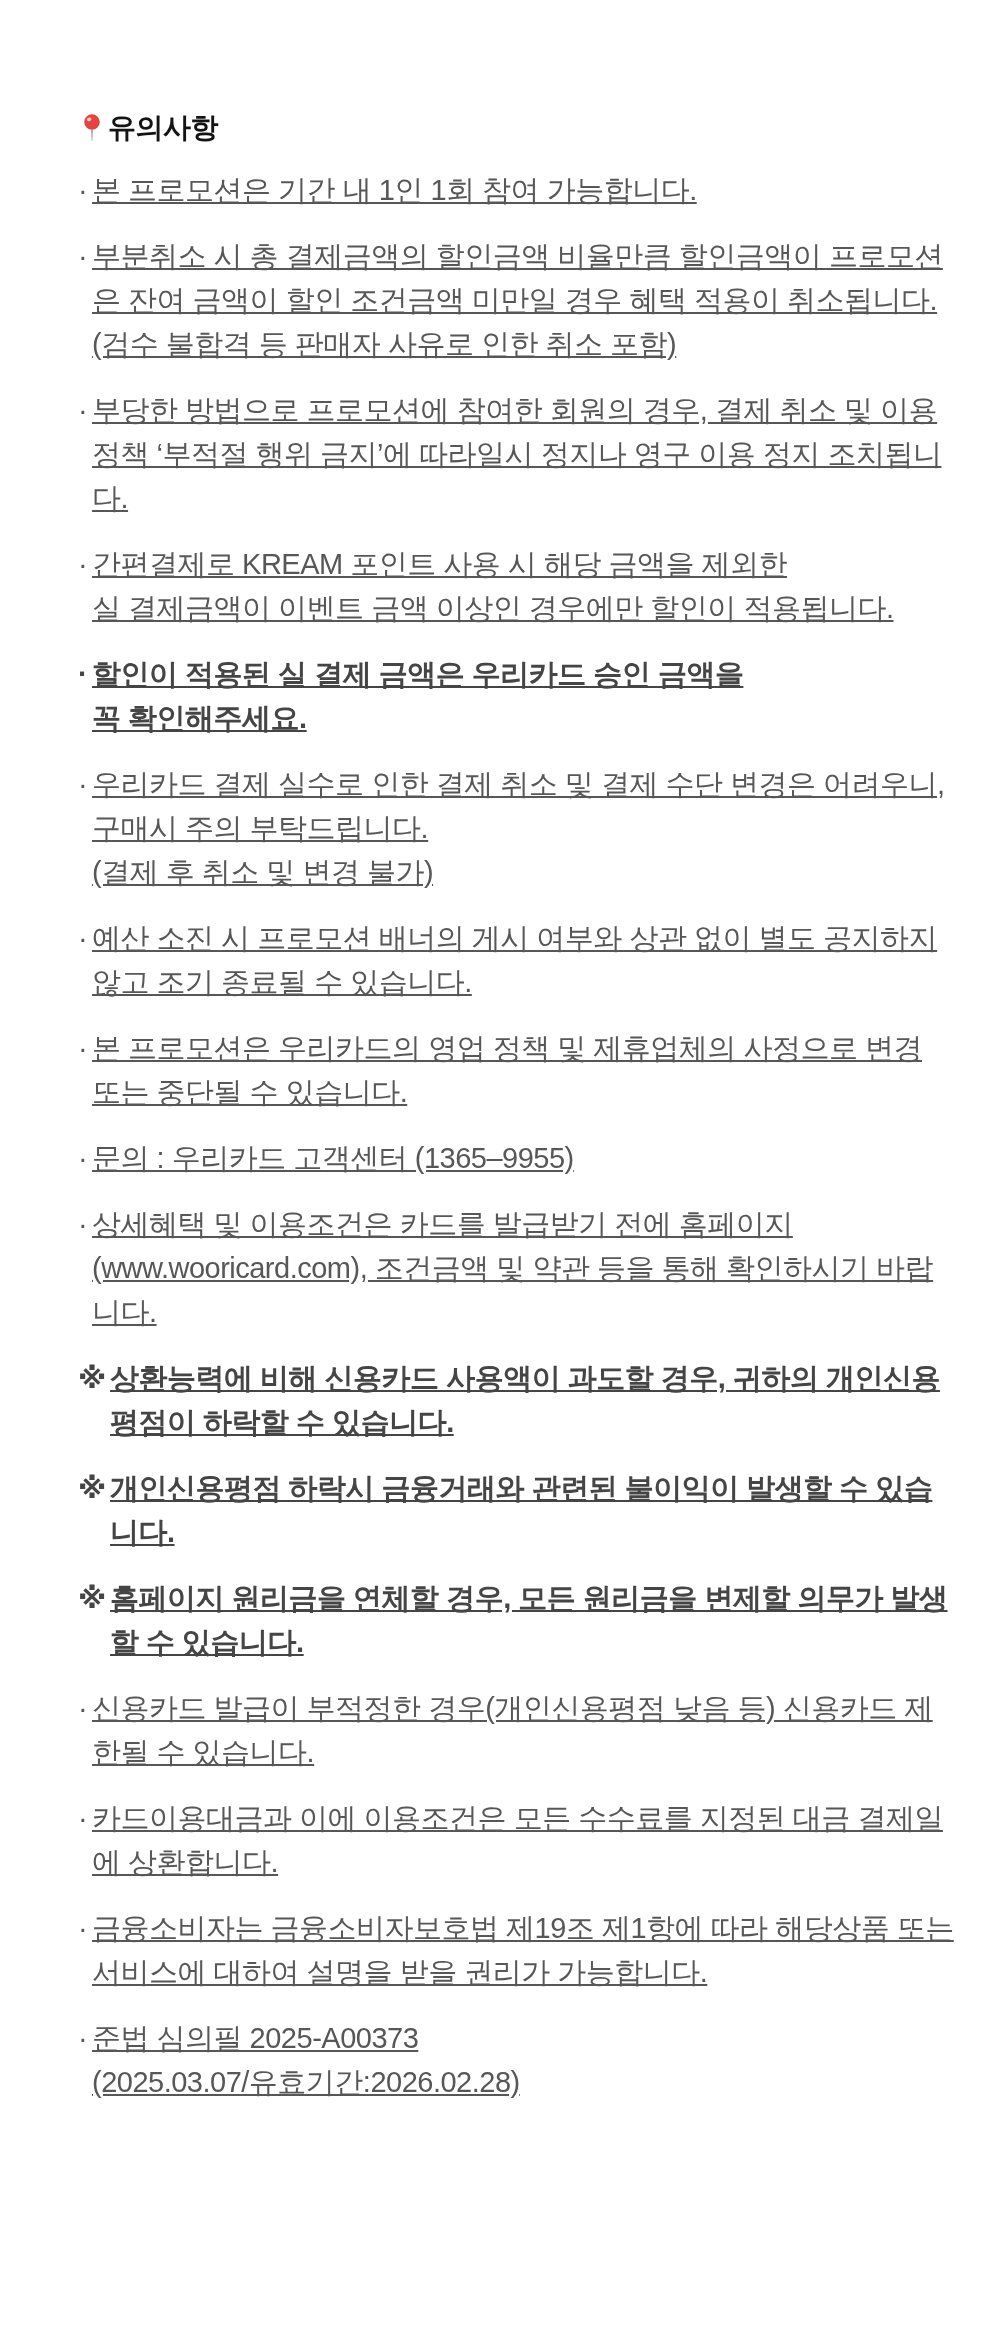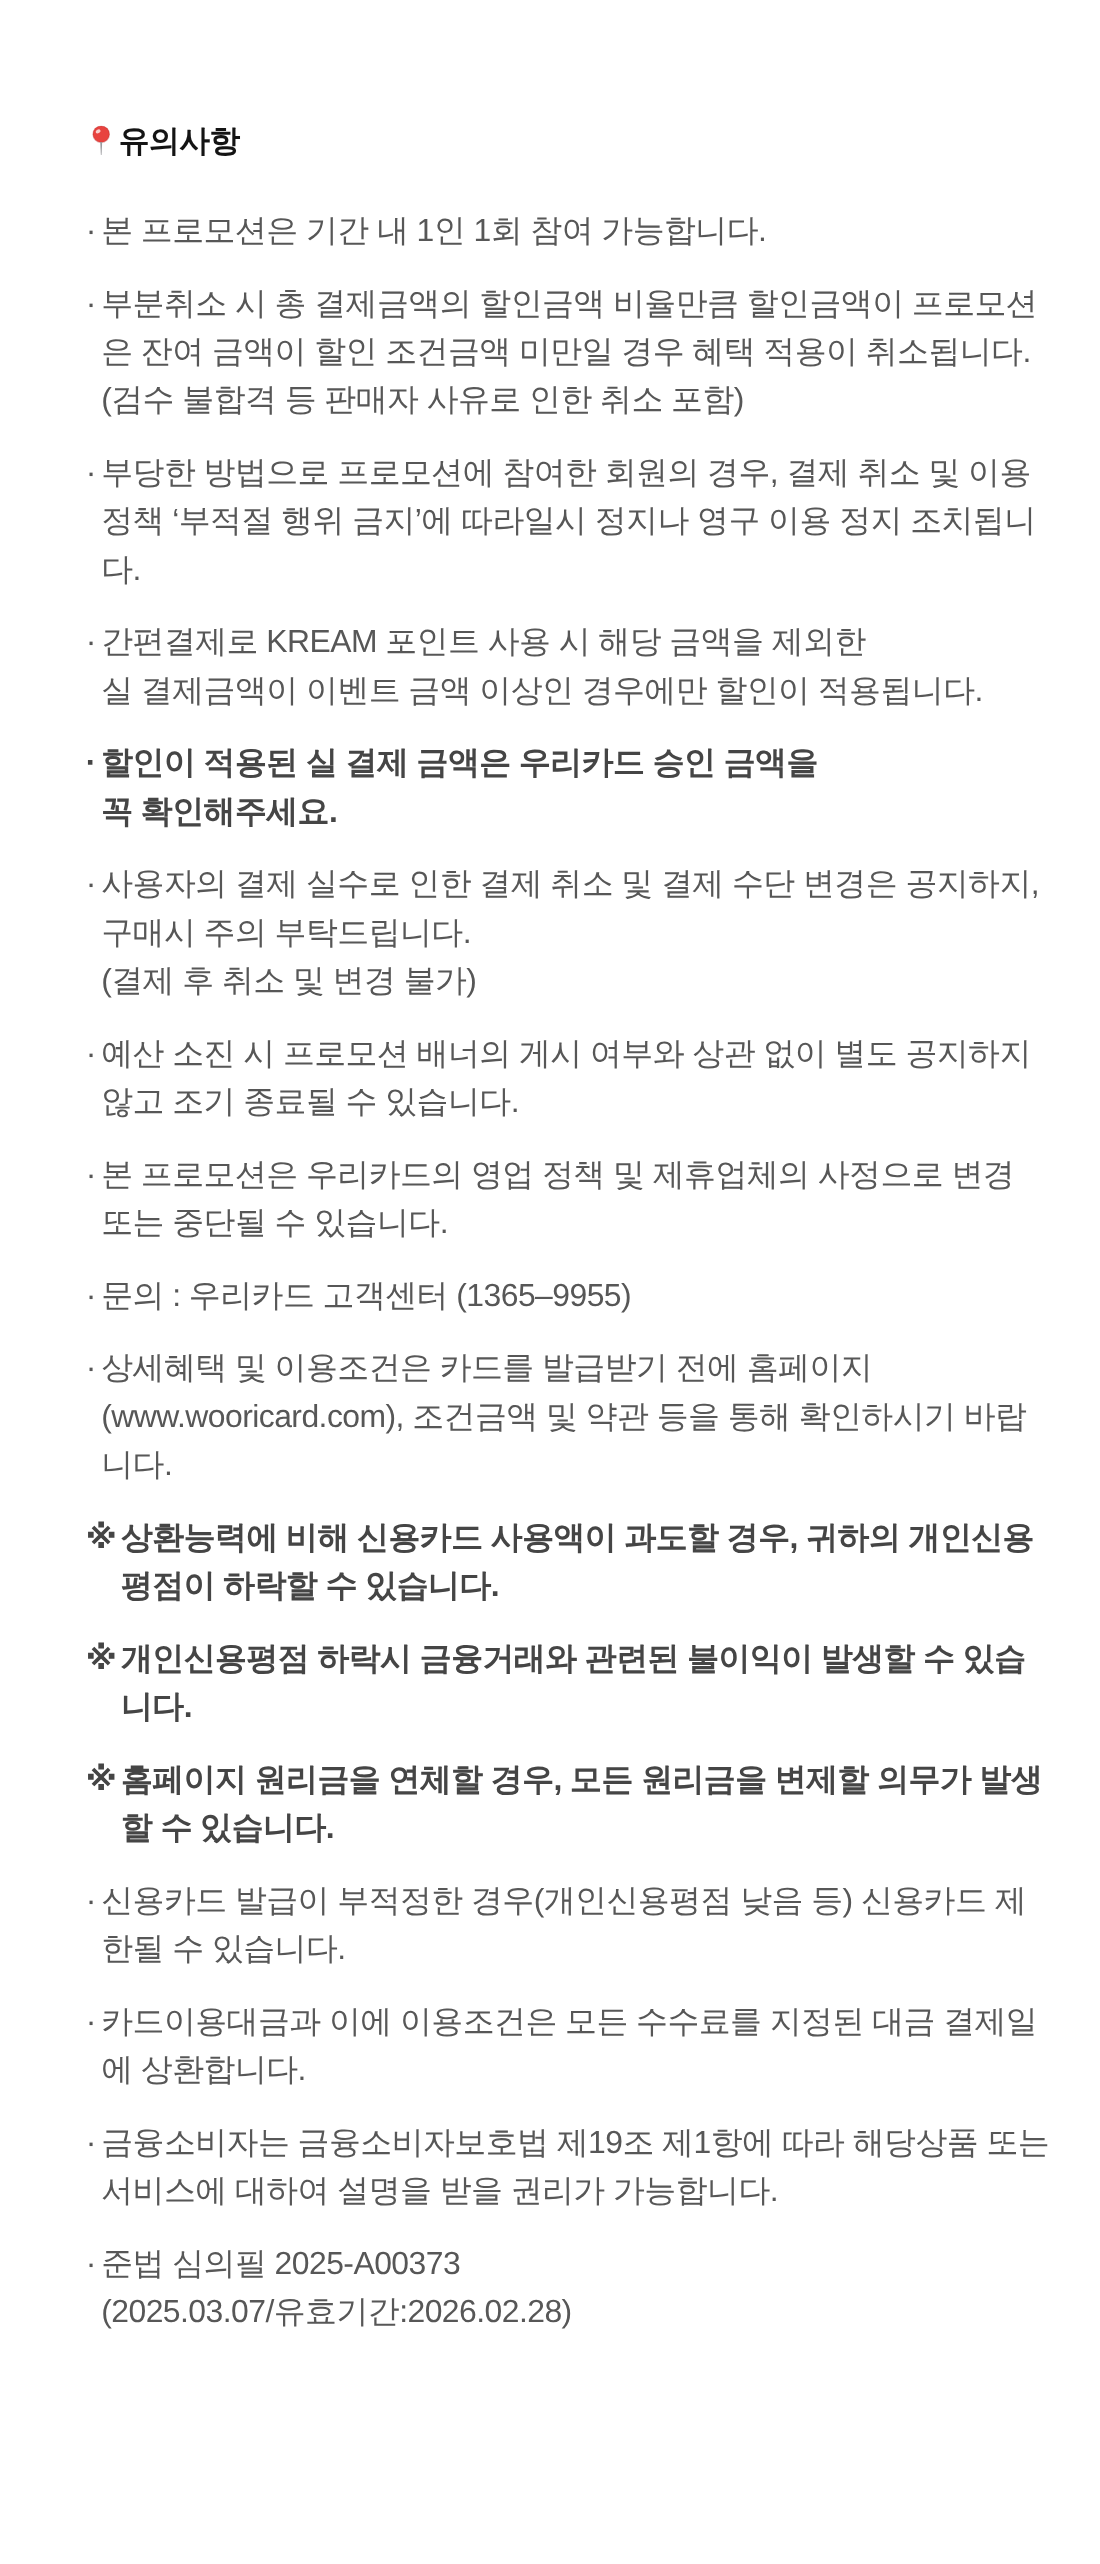--- a/index.html
+++ b/index.html
@@ -20,21 +20,21 @@
   }
   .page {
     width: 1000px;
     min-height: 2331px;
     padding: 112px 46px 120px 78px;
   }
   .section-header {
     display: flex;
     align-items: center;
     margin-left: 5px;
-    margin-bottom: 44px;
+    margin-bottom: 24px;
     height: 32px;
     text-align: right;
   }
   .pin-wrap {
     width: 18px;
     height: 28px;
     margin-right: 7px;
     flex: none;
   }
   .section-title {
@@ -58,20 +58,21 @@
   .notice .marker {
     flex: none;
     width: 14px;
   }
   .notice.ref .marker { width: 32px; }
   .notice .text {
     flex: 1;
     min-width: 0;
     white-space: pre-line;
     word-break: break-word;
+    text-decoration: underline;
   }
   .notice.em {
     color: var(--emphasis);
     font-weight: bold;
   }
 </style>
 </head>
 <body style="background: rgb(255, 255, 255);">
 
 <div class="page">
@@ -111,21 +112,21 @@
   </div>
 
   <div class="notice em">
     <span class="marker">·</span>
     <div class="text">할인이 적용된 실 결제 금액은 우리카드 승인 금액을
 꼭 확인해주세요.</div>
   </div>
 
   <div class="notice">
     <span class="marker">·</span>
-    <div class="text">사용자의 결제 실수로 인한 결제 취소 및 결제 수단 변경은 공지하지, 구매시 주의 부탁드립니다.
+    <div class="text">우리카드 결제 실수로 인한 결제 취소 및 결제 수단 변경은 어려우니, 구매시 주의 부탁드립니다.
 (결제 후 취소 및 변경 불가)</div>
   </div>
 
   <div class="notice">
     <span class="marker">·</span>
     <div class="text">예산 소진 시 프로모션 배너의 게시 여부와 상관 없이 별도 공지하지 않고 조기 종료될 수 있습니다.</div>
   </div>
 
   <div class="notice">
     <span class="marker">·</span>

